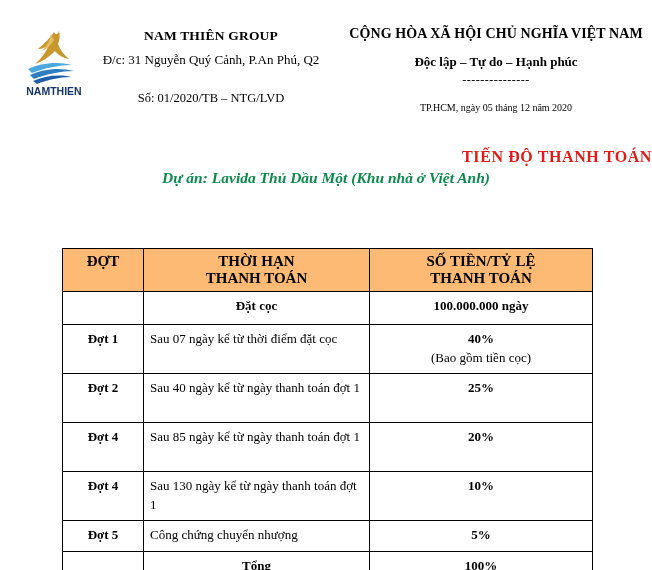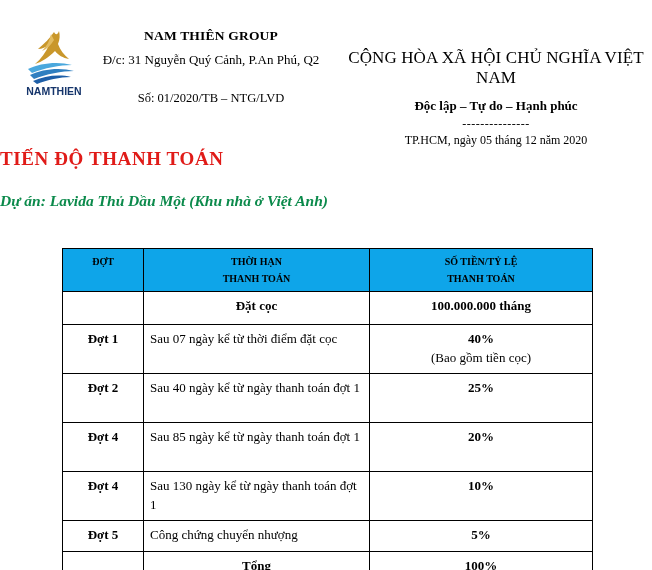--- a/index.html
+++ b/index.html
@@ -62,58 +62,59 @@
   }
 
   .state-block {
     position: absolute;
     left: 342px;
     top: 24px;
     width: 308px;
     text-align: center;
   }
   .state-title {
-    font-size: 17px;
-    font-weight: normal;
+    font-size: 14px;
+    font-weight: bold;
     line-height: 20px;
     letter-spacing: 0.1px;
-    margin-top: 24px;
   }
   .state-motto {
     font-size: 13px;
     font-weight: bold;
     line-height: 20px;
     margin-top: 8px;
   }
   .state-rule {
     font-size: 12px;
     line-height: 12px;
     margin-top: 2px;
     letter-spacing: 0.5px;
   }
   .state-place {
-    font-size: 12px;
-    line-height: 20px;
+    font-size: 10px;
+    line-height: 20px;
+    margin-top: 12px;
   }
 
   
   .doc-title {
-    text-align: left;
-    font-size: 19px;
+    text-align: right;
+    font-size: 16px;
     font-weight: bold;
     color: #e01b18;
     letter-spacing: 0.6px;
     margin-top: 20px;
   }
   .doc-subtitle {
+    text-align: center;
     font-size: 15.5px;
     font-weight: bold;
     font-style: italic;
     color: #0b8a4b;
-    margin-top: 22px;
+    margin-top: 3px;
   }
 
   
   .table-wrap {
     position: absolute;
     left: 62px;
     top: 248px;
     width: 530px;
   }
   table.sched {
@@ -124,24 +125,24 @@
   table.sched td, table.sched th {
     border: 1.2px solid #000000;
     vertical-align: top;
     padding: 4px 6px;
   }
   .col-dot   { width: 81px; }
   .col-term  { width: 226px; }
   .col-amt   { width: 223px; }
 
   thead th {
-    background: #0ea5e9;
-    text-align: center;
-    font-weight: bold;
-    font-size: 10px;
+    background: #fdba74;
+    text-align: center;
+    font-weight: bold;
+    font-size: 15px;
     line-height: 17px;
     padding-top: 6px;
     padding-bottom: 6px;
     vertical-align: top;
   }
   thead th .l2 { display: block; }
 
   tbody td {
     font-size: 13px;
     line-height: 19px;
@@ -229,21 +230,21 @@
             <span>SỐ TIỀN/TỶ LỆ</span>
             <span class="l2">THANH TOÁN</span>
           </th>
         </tr>
       </thead>
       <tbody>
 
         <tr class="row-deposit">
           <td class="dot"></td>
           <td class="term center">Đặt cọc</td>
-          <td class="amt">100.000.000 tháng</td>
+          <td class="amt">100.000.000 ngày</td>
         </tr>
 
         <tr class="row-tall">
           <td class="dot">Đợt 1</td>
           <td class="term">Sau 07 ngày kể từ thời điểm đặt cọc</td>
           <td class="amt">
             <span>40%</span>
             <span class="sub">(Bao gồm tiền cọc)</span>
           </td>
         </tr>

